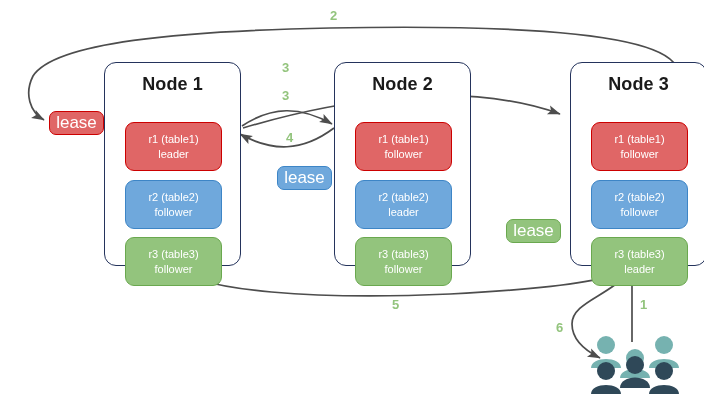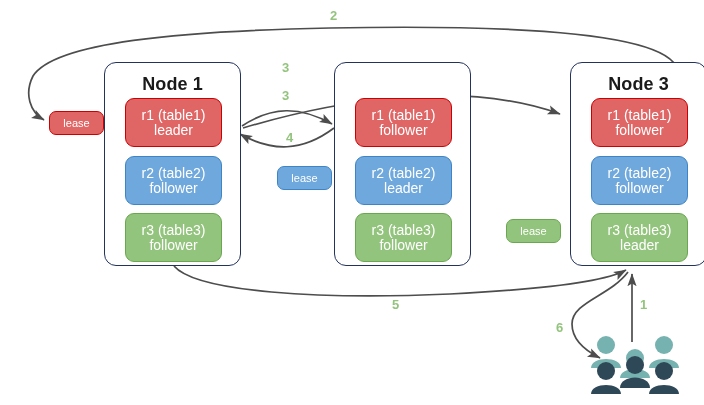--- a/index.html
+++ b/index.html
@@ -44,36 +44,37 @@
     letter-spacing: 0.1px;
   }
   .replica {
     position: absolute;
     box-sizing: border-box;
     border-radius: 9px;
     display: flex;
     flex-direction: column;
     align-items: center;
     justify-content: center;
-    font-size: 14px;
+    font-size: 11px;
     line-height: 14.5px;
     color: #ffffff;
     text-align: center;
     border-width: 1.3px;
     border-style: solid;
+    margin-top: 24px;
   }
   .replica span { display: block; }
   .lease-box {
     position: absolute;
     box-sizing: border-box;
     display: flex;
     align-items: center;
     justify-content: center;
     border-radius: 7px;
-    font-size: 11px;
+    font-size: 17px;
     color: #ffffff;
     border-width: 1.3px;
     border-style: solid;
   }
   .step-label {
     position: absolute;
     font-size: 13px;
     font-weight: bold;
     color: #93c47d;
     text-align: center;
@@ -147,20 +148,21 @@
       <span>follower</span>
     </div>
     <div class="replica" style="left:20px; top:150px; width:97px; height:49px;
                 background:#93c47d; border-color:#6aa84f;">
       <span>r3 (table3)</span>
       <span>follower</span>
     </div>
   </div>
 
   <div class="node-box" style="left:334px; top:62px; width:137px; height:204px;">
+    <div class="node-title">Node 2</div>
     <div class="replica" style="left:20px; top:35px; width:97px; height:49px;
                 background:#e06666; border-color:#cc0000;">
       <span>r1 (table1)</span>
       <span>follower</span>
     </div>
     <div class="replica" style="left:20px; top:93px; width:97px; height:49px;
                 background:#6fa8dc; border-color:#3d85c6;">
       <span>r2 (table2)</span>
       <span>leader</span>
     </div>

